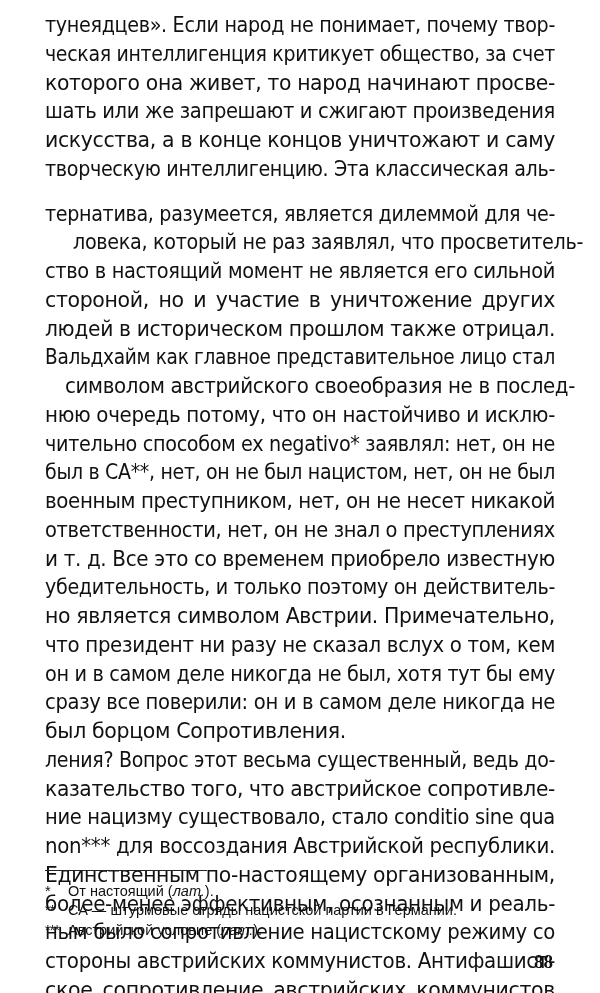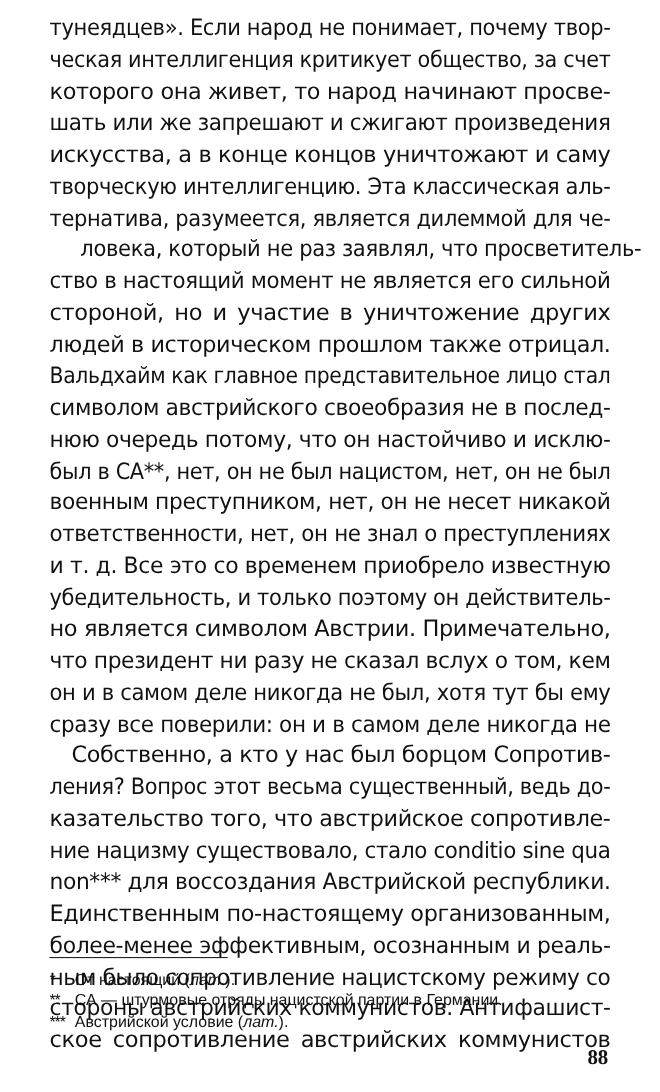--- a/index.html
+++ b/index.html
@@ -91,41 +91,42 @@
 
   <div class="body-text">
 
     <div>
       <span class="line" style="white-space: normal; text-align-last: left;"><span style="white-space: nowrap; display: inline-block; transform-origin: left center; transform: scaleX(0.9341);">тунеядцев». Если народ не понимает, почему твор-</span></span>
       <span class="line" style="white-space: normal; text-align-last: left;"><span style="white-space: nowrap; display: inline-block; transform-origin: left center; transform: scaleX(0.9236);">ческая интеллигенция критикует общество, за счет</span></span>
       <span class="line" style="white-space: normal; text-align-last: left;"><span style="white-space: nowrap; display: inline-block; transform-origin: left center; transform: scaleX(0.9919);">которого она живет, то народ начинают просве-</span></span>
       <span class="line" style="white-space: normal; text-align-last: left;"><span style="white-space: nowrap; display: inline-block; transform-origin: left center; transform: scaleX(0.9523);">шать или же запрешают и сжигают произведения</span></span>
       <span class="line" style="white-space: normal; text-align-last: left;"><span style="white-space: nowrap; display: inline-block; transform-origin: left center; transform: scaleX(0.9971);">искусства, а в конце концов уничтожают и саму</span></span>
       <span class="line" style="white-space: normal; text-align-last: left;"><span style="white-space: nowrap; display: inline-block; transform-origin: left center; transform: scaleX(0.9328);">творческую интеллигенцию. Эта классическая аль-</span></span>
-      <span class="line" style="white-space: normal; text-align-last: left;"><span style="white-space: nowrap; display: inline-block; transform-origin: left center; transform: scaleX(0.9326);">тернатива, разумеется, является дилеммой для че-</span></span>
+      <span class="line" style="white-space: normal; text-align-last: left; margin-top: 16px;"><span style="white-space: nowrap; display: inline-block; transform-origin: left center; transform: scaleX(0.9326);">тернатива, разумеется, является дилеммой для че-</span></span>
       <span class="line" style="white-space: normal; text-align-last: left; margin-left: 28px;"><span style="white-space: nowrap; display: inline-block; transform-origin: left center; transform: scaleX(0.9357);">ловека, который не раз заявлял, что просветитель-</span></span>
       <span class="line" style="white-space: normal; text-align-last: left;"><span style="white-space: nowrap; display: inline-block; transform-origin: left center; transform: scaleX(0.9453);">ство в настоящий момент не является его сильной</span></span>
       <span class="line" style="white-space: normal;">стороной, но и участие в уничтожение других</span>
       <span class="line" style="white-space: normal; text-align-last: left;"><span style="white-space: nowrap; display: inline-block; transform-origin: left center; transform: scaleX(0.9891);">людей в историческом прошлом также отрицал.</span></span>
       <span class="line" style="white-space: normal; text-align-last: left;"><span style="white-space: nowrap; display: inline-block; transform-origin: left center; transform: scaleX(0.904);">Вальдхайм как главное представительное лицо стал</span></span>
-      <span class="line" style="white-space: normal; text-align-last: left;"><span style="white-space: nowrap; display: inline-block; transform-origin: left center; transform: scaleX(0.9664);">символом австрийского своеобразия не в послед-</span></span>
+      <span class="line" style="white-space: normal; text-align-last: left; margin-left: 20px;"><span style="white-space: nowrap; display: inline-block; transform-origin: left center; transform: scaleX(0.9664);">символом австрийского своеобразия не в послед-</span></span>
       <span class="line" style="white-space: normal; text-align-last: left;"><span style="white-space: nowrap; display: inline-block; transform-origin: left center; transform: scaleX(0.9681);">нюю очередь потому, что он настойчиво и исклю-</span></span>
+      <span class="line" style="white-space: normal; text-align-last: left;"><span style="white-space: nowrap; display: inline-block; transform-origin: left center; transform: scaleX(0.936);">чительно способом ex negativo* заявлял: нет, он не</span></span>
       <span class="line" style="white-space: normal; text-align-last: left;"><span style="white-space: nowrap; display: inline-block; transform-origin: left center; transform: scaleX(0.9257);">был в СА**, нет, он не был нацистом, нет, он не был</span></span>
       <span class="line" style="white-space: normal; text-align-last: left;"><span style="white-space: nowrap; display: inline-block; transform-origin: left center; transform: scaleX(0.9654);">военным преступником, нет, он не несет никакой</span></span>
       <span class="line" style="white-space: normal; text-align-last: left;"><span style="white-space: nowrap; display: inline-block; transform-origin: left center; transform: scaleX(0.9491);">ответственности, нет, он не знал о преступлениях</span></span>
       <span class="line" style="white-space: normal; text-align-last: left;"><span style="white-space: nowrap; display: inline-block; transform-origin: left center; transform: scaleX(0.9732);">и т. д. Все это со временем приобрело известную</span></span>
       <span class="line" style="white-space: normal; text-align-last: left;"><span style="white-space: nowrap; display: inline-block; transform-origin: left center; transform: scaleX(0.9321);">убедительность, и только поэтому он действитель-</span></span>
       <span class="line" style="white-space: normal; text-align-last: left;"><span style="white-space: nowrap; display: inline-block; transform-origin: left center; transform: scaleX(0.9949);">но является символом Австрии. Примечательно,</span></span>
       <span class="line" style="white-space: normal; text-align-last: left;"><span style="white-space: nowrap; display: inline-block; transform-origin: left center; transform: scaleX(0.9656);">что президент ни разу не сказал вслух о том, кем</span></span>
       <span class="line" style="white-space: normal; text-align-last: left;"><span style="white-space: nowrap; display: inline-block; transform-origin: left center; transform: scaleX(0.9387);">он и в самом деле никогда не был, хотя тут бы ему</span></span>
       <span class="line" style="white-space: normal; text-align-last: left;"><span style="white-space: nowrap; display: inline-block; transform-origin: left center; transform: scaleX(0.9545);">сразу все поверили: он и в самом деле никогда не</span></span>
+      <span class="line last" style="white-space: normal;">был борцом Сопротивления.</span>
     </div>
 
     <div>
-      <span class="line indent" style="white-space: normal; text-align-last: left;"><span style="white-space: nowrap; display: inline-block; transform-origin: left center; transform: scaleX(0.99);">Собственно, а кто у нас был борцом Сопротив-</span></span>
       <span class="line" style="white-space: normal; text-align-last: left;"><span style="white-space: nowrap; display: inline-block; transform-origin: left center; transform: scaleX(0.9278);">ления? Вопрос этот весьма существенный, ведь до-</span></span>
       <span class="line" style="white-space: normal; text-align-last: left;"><span style="white-space: nowrap; display: inline-block; transform-origin: left center; transform: scaleX(0.9876);">казательство того, что австрийское сопротивле-</span></span>
       <span class="line" style="white-space: normal; text-align-last: left;"><span style="white-space: nowrap; display: inline-block; transform-origin: left center; transform: scaleX(0.9501);">ние нацизму существовало, стало conditio sine qua</span></span>
       <span class="line" style="white-space: normal; text-align-last: left;"><span style="white-space: nowrap; display: inline-block; transform-origin: left center; transform: scaleX(0.9669);">non*** для воссоздания Австрийской республики.</span></span>
       <span class="line" style="white-space: normal; text-align-last: left;"><span style="white-space: nowrap; display: inline-block; transform-origin: left center; transform: scaleX(0.9919);">Единственным по-настоящему организованным,</span></span>
       <span class="line" style="white-space: normal; text-align-last: left;"><span style="white-space: nowrap; display: inline-block; transform-origin: left center; transform: scaleX(0.9728);">более-менее эффективным, осознанным и реаль-</span></span>
       <span class="line" style="white-space: normal; text-align-last: left;"><span style="white-space: nowrap; display: inline-block; transform-origin: left center; transform: scaleX(0.9605);">ным было сопротивление нацистскому режиму со</span></span>
       <span class="line" style="white-space: normal; text-align-last: left;"><span style="white-space: nowrap; display: inline-block; transform-origin: left center; transform: scaleX(0.9692);">стороны австрийских коммунистов. Антифашист-</span></span>
       <span class="line" style="white-space: normal;">ское сопротивление австрийских коммунистов</span>
     </div>

